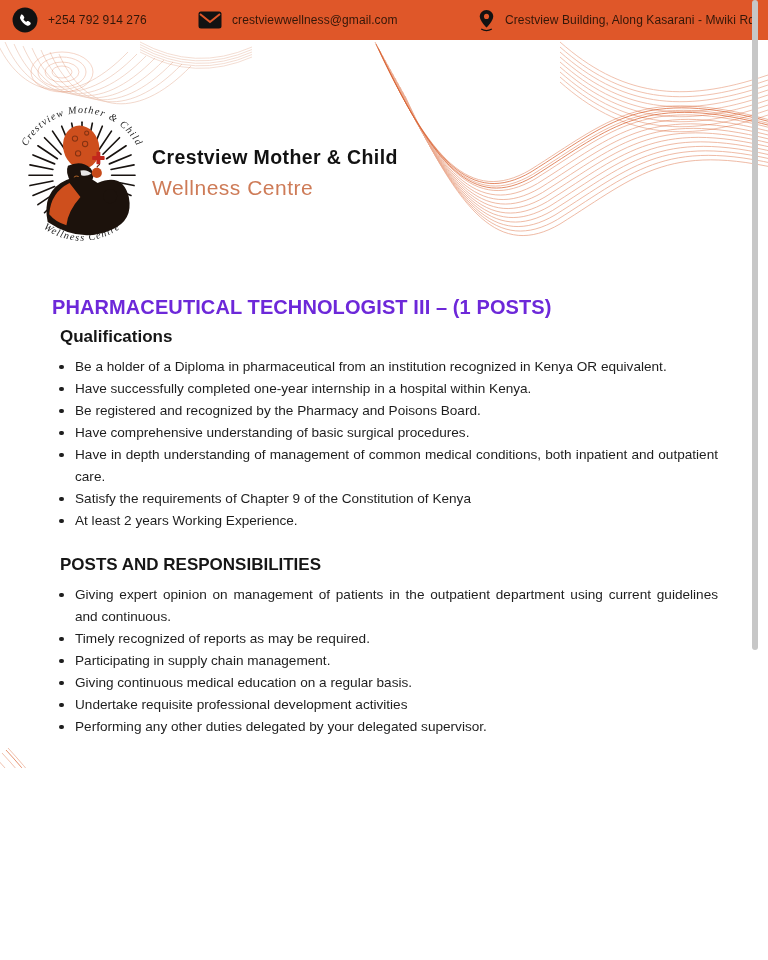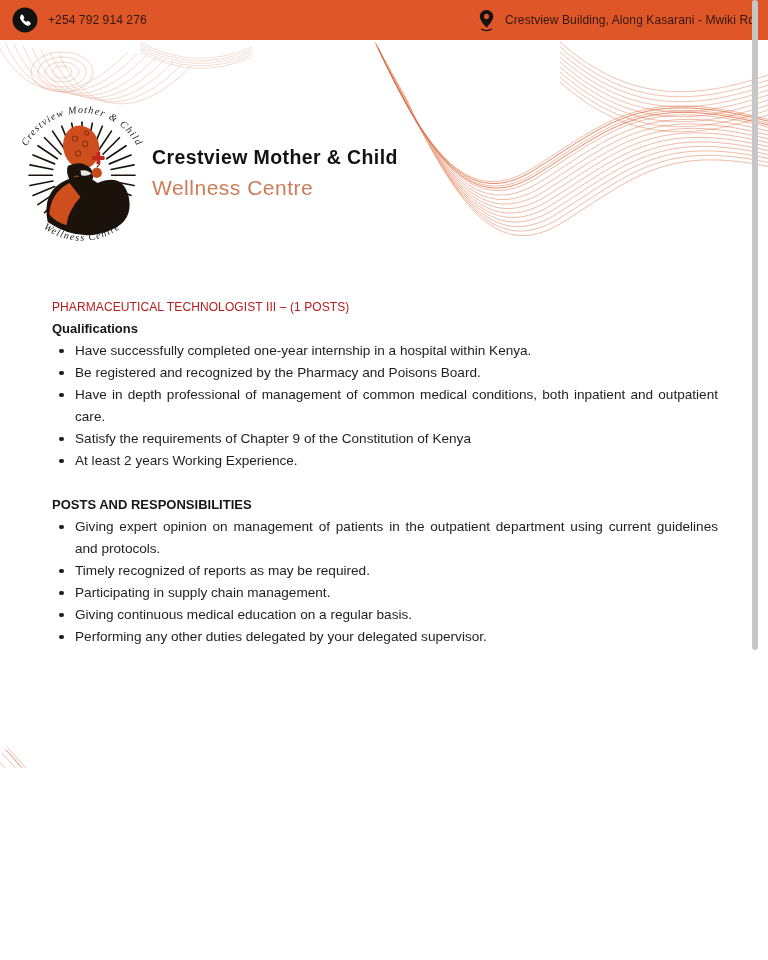--- a/index.html
+++ b/index.html
@@ -26,22 +26,22 @@
   .icon{display:flex;align-items:center;justify-content:center;}
   
   .scrollbar{position:absolute;left:752px;top:0;width:6px;height:650px;background:#c7c7c7;border-radius:3px;z-index:9;}
   
   .logo{position:absolute;left:4px;top:94px;width:156px;height:164px;z-index:2;}
   .brand-title{position:absolute;left:152px;top:146px;font-size:19.5px;font-weight:bold;color:#121212;letter-spacing:.4px;z-index:2;}
   .brand-subtitle{position:absolute;left:152px;top:176px;font-size:21px;color:var(--accent);letter-spacing:.5px;z-index:2;}
   
   .content{position:absolute;left:52px;top:296px;width:666px;z-index:2;color:var(--ink);
            font-size:13.6px;line-height:22px;}
-  .job-title{font-size:12px;font-weight:normal;margin:0;color:#b91c1c;letter-spacing:.1px;}
-  .sec-heading{font-size:13px;font-weight:bold;margin:0;color:#161616;}
+  .job-title{font-size:20px;font-weight:bold;margin:0;color:#6d28d9;letter-spacing:.1px;}
+  .sec-heading{font-size:17px;font-weight:bold;margin:8px;color:#161616;}
   .sec-heading.gap{margin-top:22px;}
   ul.bullets{list-style:none;margin:0;padding:0;}
   ul.bullets li{position:relative;padding-left:23px;text-align:justify;}
   ul.bullets li::before{content:"";position:absolute;left:7px;top:8.5px;width:4.5px;height:4.5px;border-radius:50%;background:var(--ink);}
 </style>
 </head>
 <body>
 
 <div class="page">
 
@@ -176,20 +176,29 @@
   <header class="topbar">
     <div class="contact c-phone">
       <span class="icon">
         <svg width="26" height="26" viewBox="0 0 24 24">
             <circle cx="12" cy="12" r="11.5" fill="#121212"></circle>
           <path fill="#ffffff" d="M8.1 7.4c.6-.6 1.6-.5 2.1.2l.9 1.3c.4.6.3 1.4-.2 1.9l-.4.4c.6 1.1 1.5 2 2.6 2.6l.4-.4c.5-.5 1.3-.6 1.9-.2l1.3.9c.7.5.8 1.5.2 2.1l-.5.5c-.6.6-1.5.8-2.3.5-3-1.2-5.4-3.6-6.6-6.6-.3-.8-.1-1.7.5-2.3z"></path>
           </svg>
       </span>
       <span class="label">+254 792 914 276</span>
     </div>
+    <div class="contact c-email">
+      <span class="icon">
+        <svg width="24" height="18" viewBox="0 0 24 18">
+            <rect x="0.5" y="0.5" width="23" height="17" rx="2.5" fill="#121212"></rect>
+          <path d="M2 3 L12 11 L22 3" fill="none" stroke="#DF5729" stroke-width="2"></path>
+          </svg>
+      </span>
+      <span class="label">crestviewwellness@gmail.com</span>
+    </div>
     <div class="contact c-address">
       <span class="icon">
         <svg width="17" height="25" viewBox="0 0 24 32">
             <path fill="#121212" d="M12 1C6.5 1 2.5 5.2 2.5 10.4 2.5 16.5 12 26 12 26s9.5-9.5 9.5-15.6C21.5 5.2 17.5 1 12 1z"></path>
           <circle cx="12" cy="10.2" r="3.6" fill="#DF5729"></circle>
           <path d="M4.5 28 Q12 32.5 19.5 28" fill="none" stroke="#121212" stroke-width="1.8"></path>
           </svg>
       </span>
       <span class="label">Crestview Building, Along Kasarani - Mwiki Rd</span>
     </div>
@@ -259,31 +268,34 @@
   </div>
 
   <div class="brand-title">Crestview Mother &amp; Child</div>
   <div class="brand-subtitle">Wellness Centre</div>
 
   <main class="content">
     <h1 class="job-title">PHARMACEUTICAL TECHNOLOGIST III – (1 POSTS)</h1>
 
     <h2 class="sec-heading">Qualifications</h2>
     <ul class="bullets">
+      <li>Be a holder of a Diploma in pharmaceutical from an institution recognized in Kenya OR equivalent.</li>
       <li>Have successfully completed one-year internship in a hospital within Kenya.</li>
       <li>Be registered and recognized by the Pharmacy and Poisons Board.</li>
-      <li>Have in depth professional of management of common medical conditions, both inpatient and outpatient care.</li>
+      <li>Have comprehensive understanding of basic surgical procedures.</li>
+      <li>Have in depth understanding of management of common medical conditions, both inpatient and outpatient care.</li>
       <li>Satisfy the requirements of Chapter 9 of the Constitution of Kenya</li>
       <li>At least 2 years Working Experience.</li>
     </ul>
 
     <h2 class="sec-heading gap">POSTS AND RESPONSIBILITIES</h2>
     <ul class="bullets">
-      <li>Giving expert opinion on management of patients in the outpatient department using current guidelines and protocols.</li>
+      <li>Giving expert opinion on management of patients in the outpatient department using current guidelines and continuous.</li>
       <li>Timely recognized of reports as may be required.</li>
       <li>Participating in supply chain management.</li>
       <li>Giving continuous medical education on a regular basis.</li>
+      <li>Undertake requisite professional development activities</li>
       <li>Performing any other duties delegated by your delegated supervisor.</li>
     </ul>
   </main>
 
   <div class="scrollbar"></div>
 </div>
 
 </body></html>

